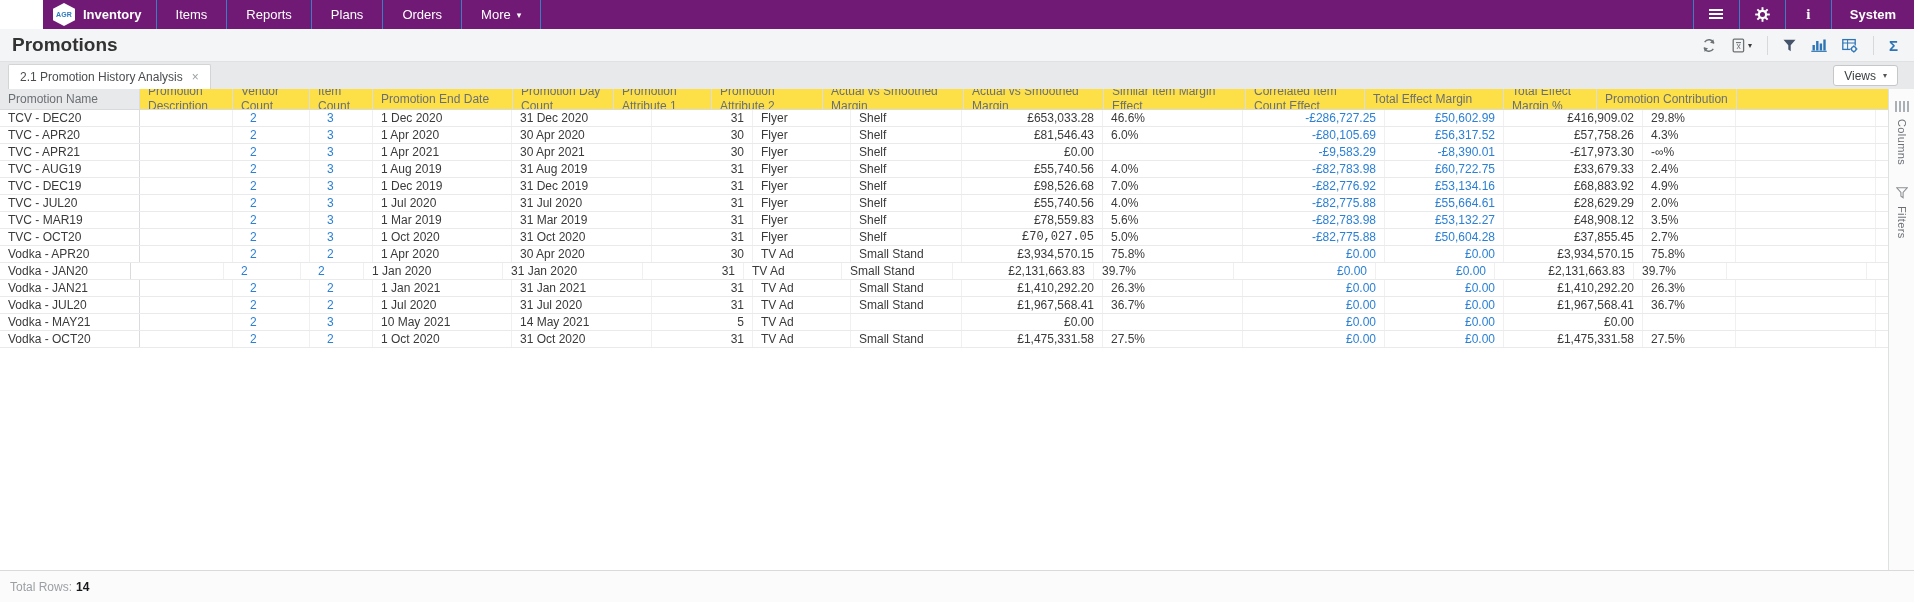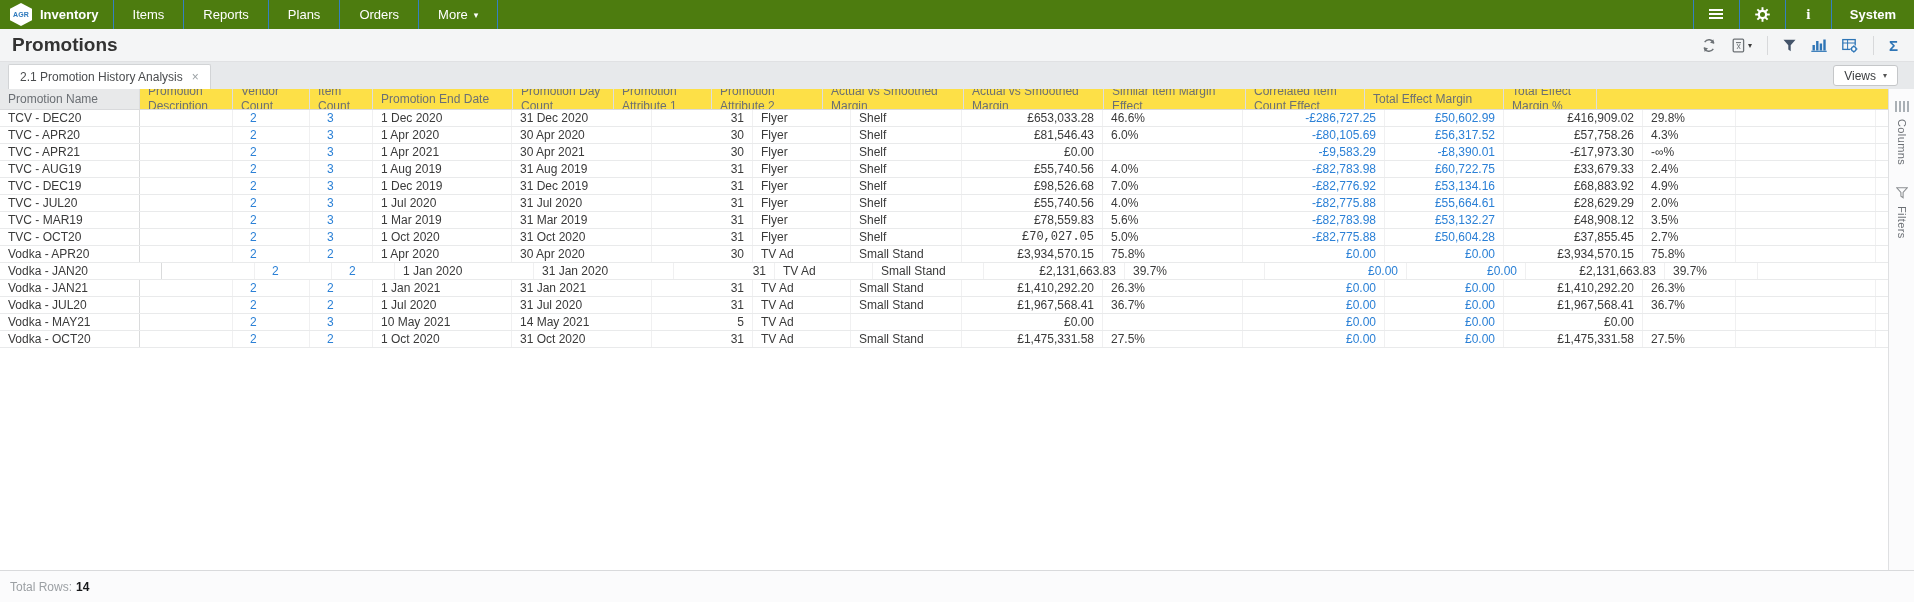--- a/index.html
+++ b/index.html
@@ -1,20 +1,20 @@
 <!DOCTYPE html>
 <html><head>
 <meta charset="utf-8">
 <style>
   * { margin:0; padding:0; box-sizing:border-box; }
   html,body { width:1914px; height:602px; overflow:hidden; background:#fff;
     font-family:"Liberation Sans","DejaVu Sans",sans-serif; }
 
   
-  .topnav { height:29px; background:#4d7c0f; display:flex; align-items:stretch; color:#fff; }
+  .topnav { height:29px; background:#701a75; display:flex; align-items:stretch; color:#fff;margin-left:43px; }
   .brand { display:flex; align-items:center; padding:0 14px 0 10px; border-right:1px solid #3480c2; }
   .hex { width:22px; height:23px; background:#fff;
     clip-path:polygon(50% 0,100% 25%,100% 75%,50% 100%,0 75%,0 25%);
     display:flex; align-items:center; justify-content:center;
     color:#2e79bd; font-size:7px; font-weight:bold; letter-spacing:0.2px; }
   .brand-name { margin-left:8px; font-weight:bold; font-size:13px; }
   .navitem { display:flex; align-items:center; padding:0 19px; font-size:13px;
     border-right:1px solid #3480c2; cursor:default; }
   .navitem .caret { font-size:9px; margin-left:6px; }
   .nav-right { margin-left:auto; display:flex; align-items:stretch; }
@@ -209,20 +209,21 @@
         <div class="hcell" style="width: 140px;">Promotion End Date</div>
         <div class="hcell" style="width: 101px;">Promotion Day Count</div>
         <div class="hcell" style="width: 98px;">Promotion Attribute 1</div>
         <div class="hcell" style="width: 111px;">Promotion Attribute 2</div>
         <div class="hcell" style="width: 141px;">Actual vs Smoothed Margin</div>
         <div class="hcell" style="width: 140px;">Actual vs Smoothed Margin</div>
         <div class="hcell" style="width: 142px;">Similar Item Margin Effect</div>
         <div class="hcell" style="width: 119px;">Correlated Item Count Effect</div>
         <div class="hcell" style="width: 139px;">Total Effect Margin</div>
         <div class="hcell" style="width: 93px;">Total Effect Margin %</div>
+        <div class="hcell" style="width: 140px;">Promotion Contribution</div>
         <div class="hcell filler"></div>
       </div>
     <div class="grid-body">
         <div class="grow">
           <div class="cell a-left pincell" style="width: 140px;">TCV - DEC20</div>
           <div class="cell a-left" style="width: 93px;"></div>
           <div class="cell a-left link indent" style="width: 77px;">2</div>
           <div class="cell a-left link indent" style="width: 63px;">3</div>
           <div class="cell a-left" style="width: 139px;">1 Dec 2020</div>
           <div class="cell a-left" style="width: 140px;">31 Dec 2020</div>
@@ -384,21 +385,21 @@
           <div class="cell a-right" style="width: 141px;">£3,934,570.15</div>
           <div class="cell a-left" style="width: 140px;">75.8%</div>
           <div class="cell a-right link" style="width: 142px;">£0.00</div>
           <div class="cell a-right link" style="width: 119px;">£0.00</div>
           <div class="cell a-right" style="width: 139px;">£3,934,570.15</div>
           <div class="cell a-left" style="width: 93px;">75.8%</div>
           <div class="cell a-left" style="width: 140px;"></div>
           <div class="cell rowfiller"></div>
         </div>
         <div class="grow">
-          <div class="cell a-left pincell" style="width: 162px;">Vodka - JAN20</div>
+          <div class="cell a-left pincell" style="width: 131px;">Vodka - JAN20</div>
           <div class="cell a-left" style="width: 93px;"></div>
           <div class="cell a-left link indent" style="width: 77px;">2</div>
           <div class="cell a-left link indent" style="width: 63px;">2</div>
           <div class="cell a-left" style="width: 139px;">1 Jan 2020</div>
           <div class="cell a-left" style="width: 140px;">31 Jan 2020</div>
           <div class="cell a-right" style="width: 101px;">31</div>
           <div class="cell a-left" style="width: 98px;">TV Ad</div>
           <div class="cell a-left" style="width: 111px;">Small Stand</div>
           <div class="cell a-right" style="width: 141px;">£2,131,663.83</div>
           <div class="cell a-left" style="width: 140px;">39.7%</div>

